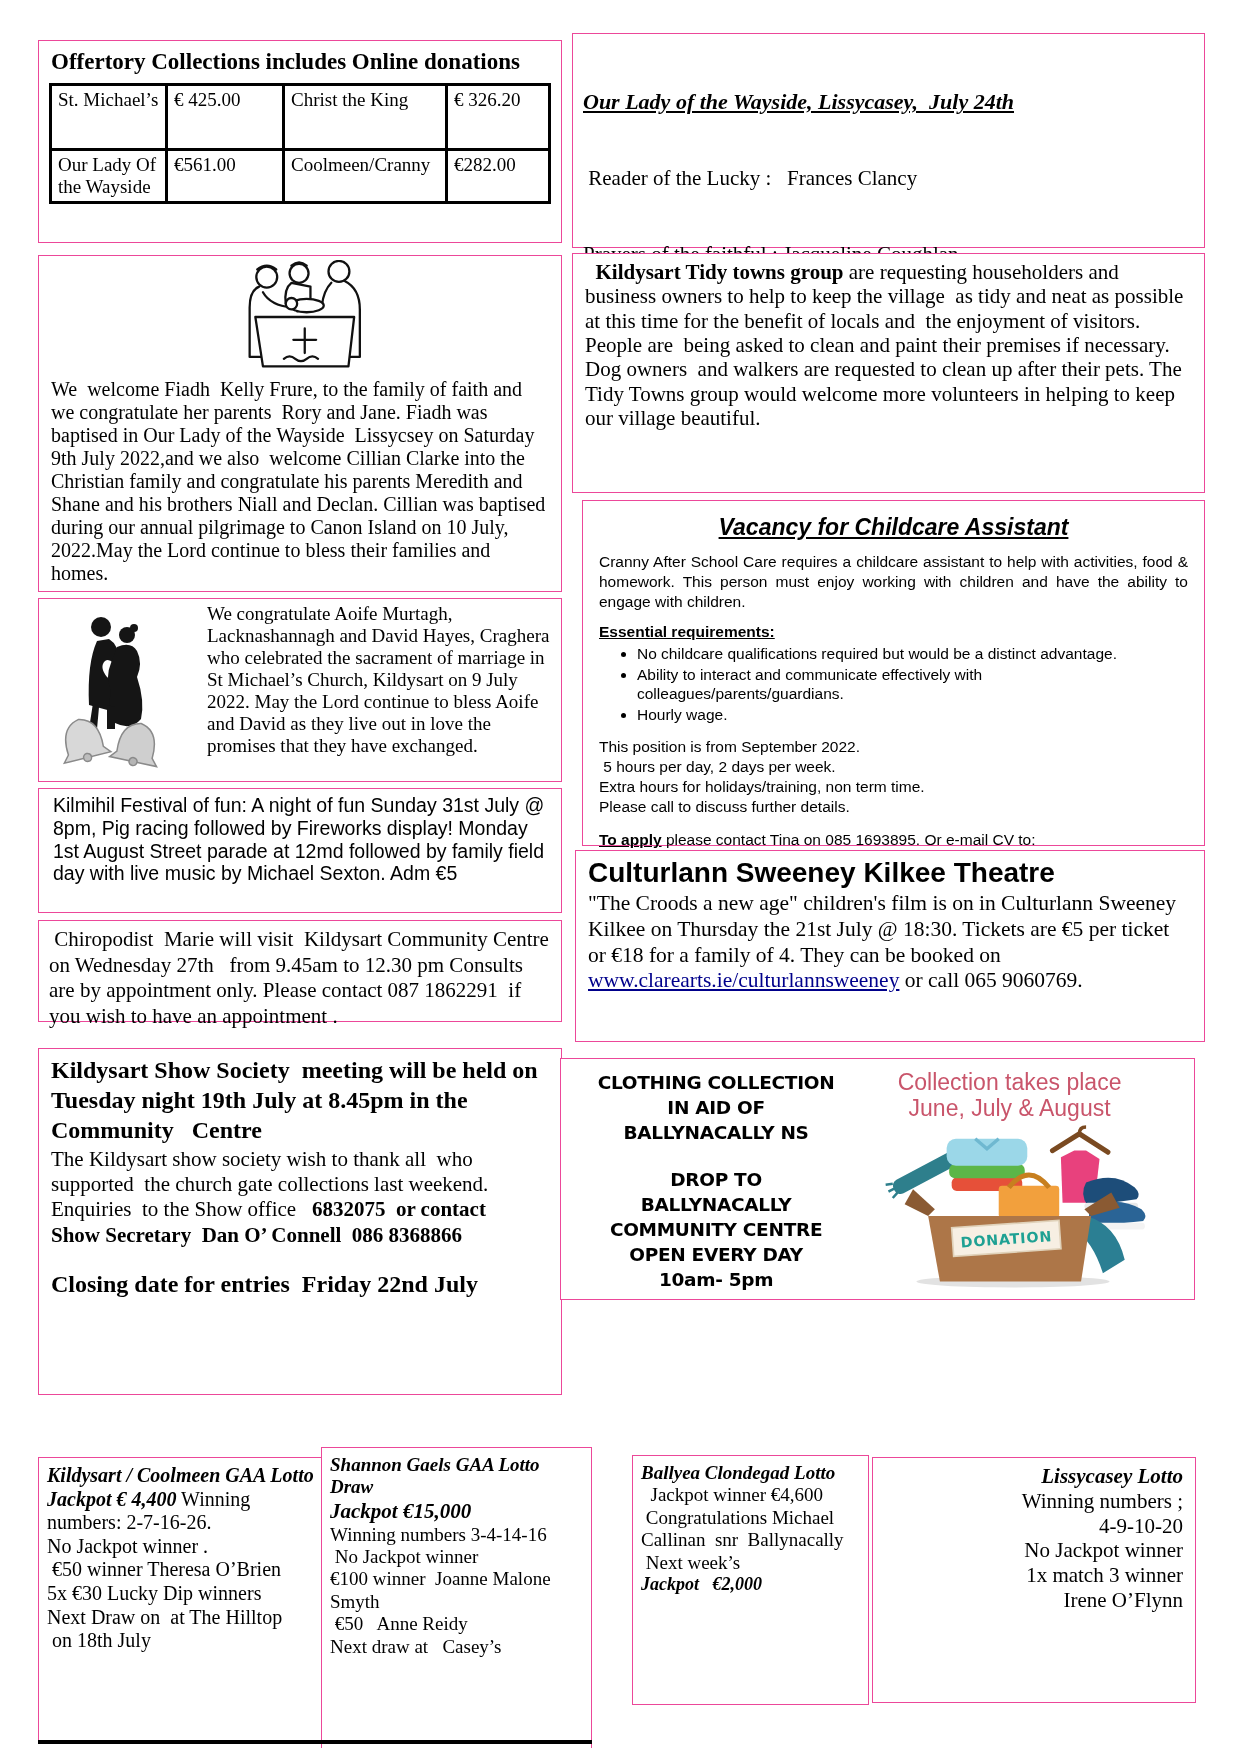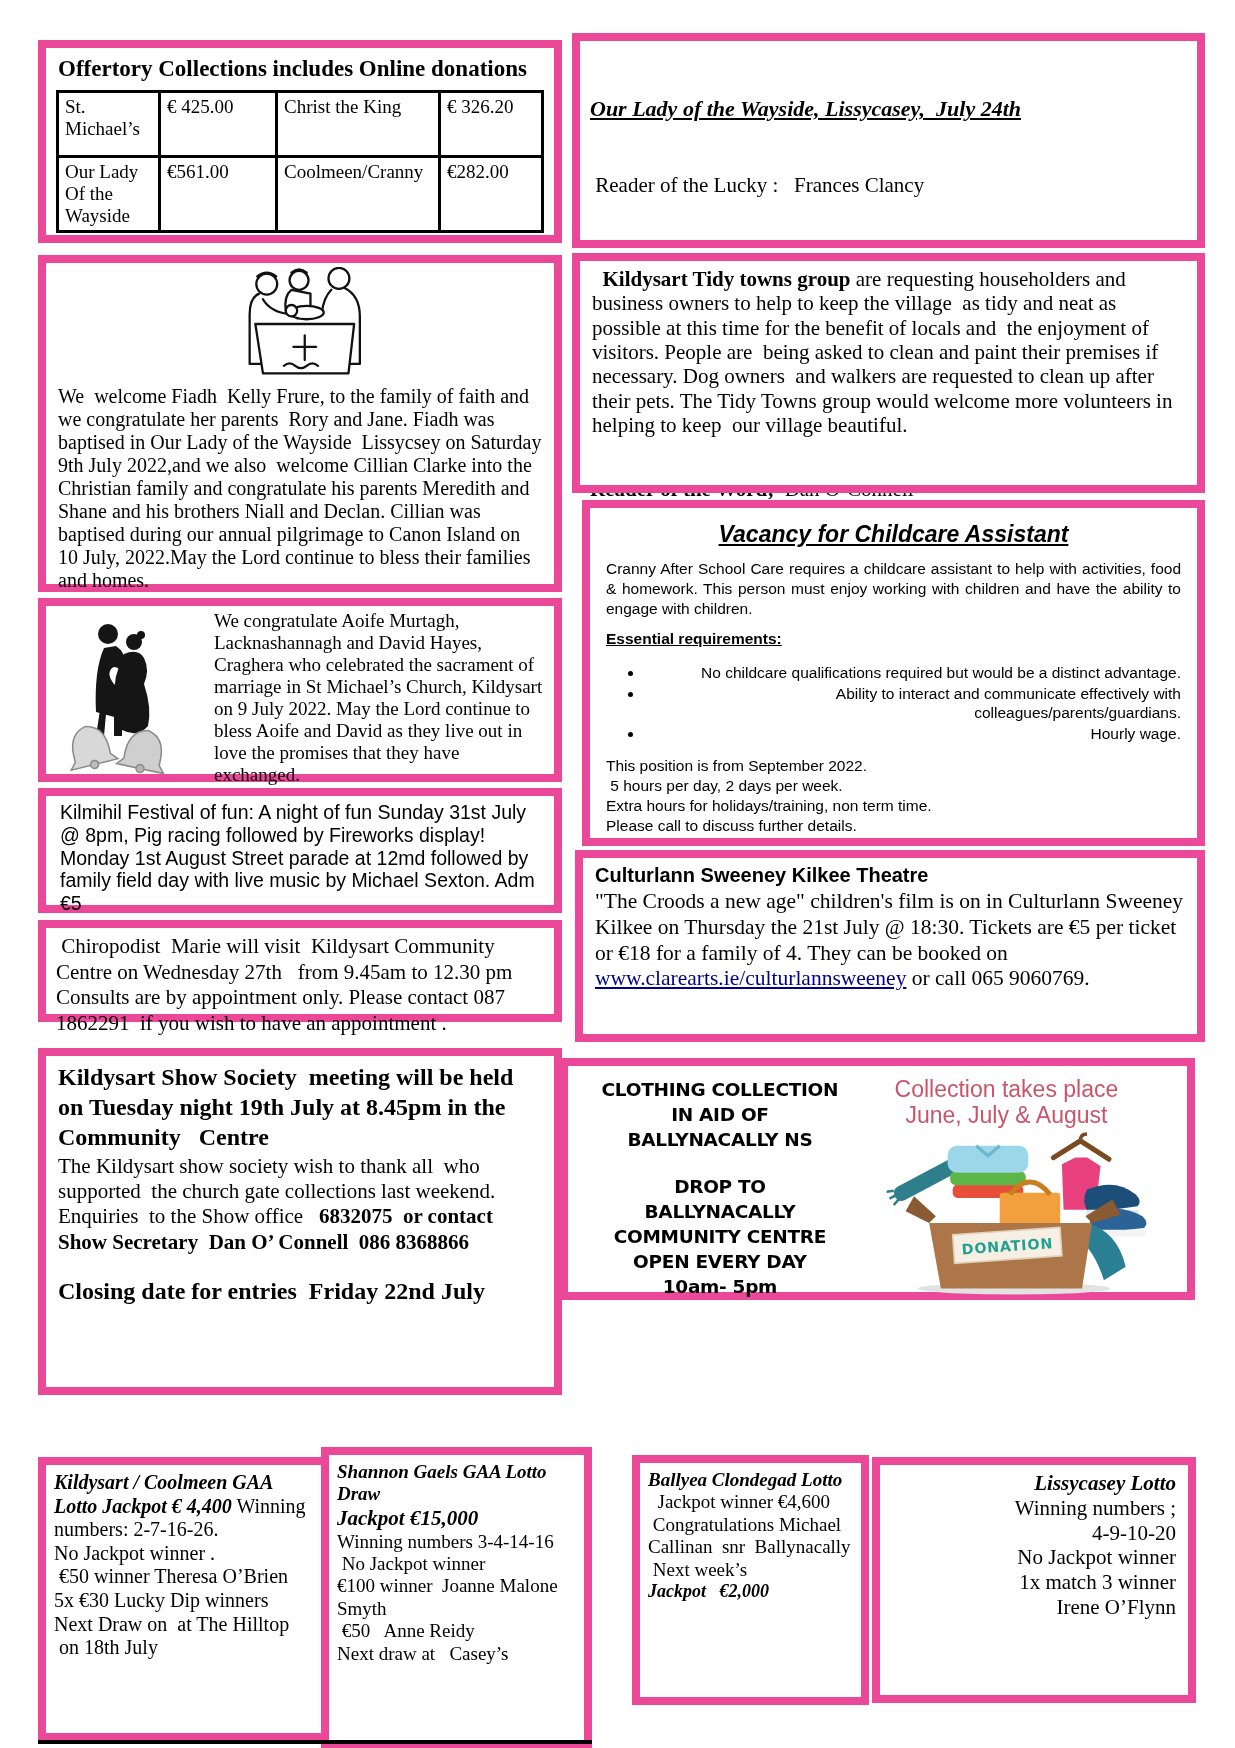--- a/index.html
+++ b/index.html
@@ -1,17 +1,17 @@
 <!DOCTYPE html>
 <html><head>
 <meta charset="utf-8">
 <style>
   html,body{margin:0;padding:0;background:#fff;}
   #page{position:relative;width:1235px;height:1748px;background:#fff;font-family:"Liberation Serif",serif;color:#000;overflow:hidden;}
-  .box{position:absolute;background:#fff;border:8px solid #ec4899;box-sizing:border-box;}
+  .box{position:absolute;background:#fff;border:1px solid #ec4899;box-sizing:border-box;}
   .pw{white-space:pre-wrap;}
   .b{font-weight:bold;}
   .bi{font-weight:bold;font-style:italic;}
   .u{text-decoration:underline;}
 
   
   #box-offertory{left:38px;top:40px;width:524px;height:203px;padding:6px 10px;}
   #box-offertory .title{font-size:23px;font-weight:bold;margin:2px 0 8px 2px;}
   #box-offertory table{border-collapse:collapse;width:100%;font-size:19px;}
   #box-offertory td{border:3px solid #000;padding:3px 6px;vertical-align:top;}
@@ -30,37 +30,37 @@
   #box-baptism .img-wrap{text-align:center;height:118px;}
   #box-baptism .txt{font-size:20px;line-height:1.15;}
 
   
   #box-tidy{left:572px;top:253px;width:633px;height:240px;padding:6px 12px;font-size:21px;line-height:1.16;}
 
   
   #box-vacancy{left:582px;top:500px;width:623px;height:346px;padding:8px 16px;font-family:"Liberation Sans",sans-serif;font-size:15.5px;line-height:1.28;}
   #box-vacancy .vtitle{text-align:center;font-size:23px;font-weight:bold;font-style:italic;text-decoration:underline;margin:4px 0 10px 0;}
   #box-vacancy .intro{text-align:justify;margin-bottom:10px;}
-  #box-vacancy ul{margin:14px 0 12px 24px;padding-left:14px;text-align:right;}
+  #box-vacancy ul{margin:2px 0 12px 24px;padding-left:14px;}
   #box-vacancy li{margin-bottom:1px;}
 
   
   #box-marriage{left:38px;top:598px;width:524px;height:184px;padding:4px 8px;}
   #box-marriage .art{position:absolute;left:6px;top:12px;}
   #box-marriage .txt{margin-left:160px;font-size:19px;line-height:1.16;}
 
   
   #box-kilmihil{left:38px;top:788px;width:524px;height:125px;padding:5px 14px;font-family:"Liberation Sans",sans-serif;font-size:19.5px;line-height:1.17;}
 
   
   #box-chiro{left:38px;top:920px;width:524px;height:102px;padding:6px 10px;font-size:21px;line-height:1.22;}
 
   
   #box-culturlann{left:575px;top:850px;width:630px;height:192px;padding:6px 12px;}
-  #box-culturlann .ctitle{font-family:"Liberation Sans",sans-serif;font-weight:bold;font-size:20px;margin-bottom:2px;}
+  #box-culturlann .ctitle{font-family:"Liberation Sans",sans-serif;font-weight:bold;font-size:28px;margin-bottom:2px;}
   #box-culturlann .ctxt{font-size:21.5px;line-height:1.2;}
   #box-culturlann a{color:#00008b;}
 
   
   #box-show{left:38px;top:1048px;width:524px;height:347px;padding:6px 12px;font-size:21px;line-height:1.2;}
   #box-show .heading{font-weight:bold;font-size:24px;line-height:1.25;margin-bottom:2px;}
   #box-show .closing{font-weight:bold;font-size:24px;margin-top:22px;}
 
   
   #box-clothing{left:560px;top:1058px;width:635px;height:242px;padding:8px 23px;display:flex;}

